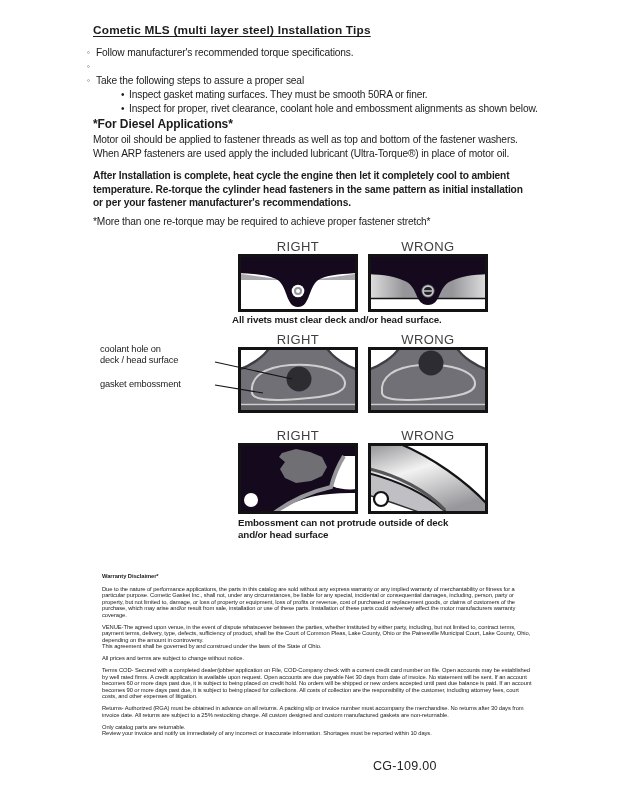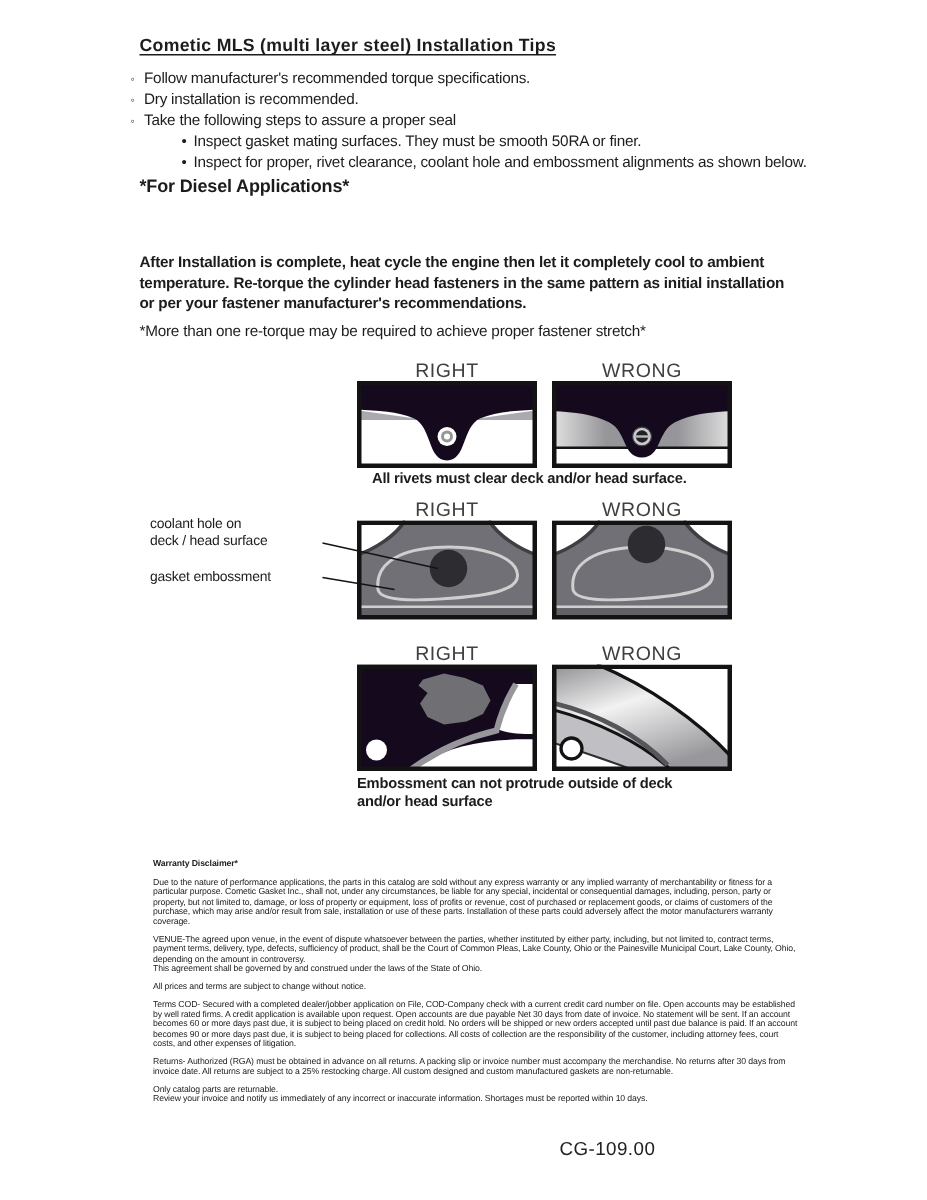--- a/index.html
+++ b/index.html
@@ -45,37 +45,38 @@
 
   <div class="abs title">Cometic MLS (multi layer steel) Installation Tips</div>
 
   <div class="abs tips">
     <div class="tip">
       <span class="mk">◦</span>
       <span>Follow manufacturer's recommended torque specifications.</span>
     </div>
     <div class="tip">
       <span class="mk">◦</span>
-      <span>Dry installation is recommended.</span>
     </div>
     <div class="tip">
       <span class="mk">◦</span>
       <span>Take the following steps to assure a proper seal</span>
     </div>
     <div class="tip sub">
       <span class="mk">•</span>
       <span>Inspect gasket mating surfaces.  They must be smooth 50RA or finer.</span>
     </div>
     <div class="tip sub">
       <span class="mk">•</span>
       <span>Inspect for proper, rivet clearance, coolant hole and embossment alignments as shown below.</span>
     </div>
   </div>
 
   <div class="abs h2">*For Diesel Applications*</div>
+  <div class="abs para p1">Motor oil should be applied to fastener threads as well as top and bottom of the fastener washers.
+When ARP fasteners are used apply the included lubricant (Ultra-Torque®) in place of motor oil.</div>
   <div class="abs para p2">After Installation is complete, heat cycle the engine then let it completely cool to ambient
 temperature. Re-torque the cylinder head fasteners in the same pattern as initial installation
 or per your fastener manufacturer's recommendations.</div>
   <div class="abs para p3">*More than one re-torque may be required to achieve proper fastener stretch*</div>
 
   <div class="abs dlabel" style="left:238px;top:239px">RIGHT</div>
   <div class="abs dlabel" style="left:368px;top:239px">WRONG</div>
 
   <svg class="dbox" style="left:238px;top:254px" width="120" height="58" viewBox="0 0 120 58">
     <rect x="0" y="0" width="120" height="58" fill="#ffffff"></rect>
@@ -100,21 +101,21 @@
     <rect x="0" y="0" width="120" height="58" fill="#ffffff"></rect>
     <rect x="0" y="20" width="120" height="25" fill="url(#g1)"></rect>
     <line x1="0" y1="44.5" x2="120" y2="44.5" stroke="#141414" stroke-width="1.6"></line>
     <path d="M0,0 H120 V20 C104,21 93,22 82,27.5 C70,33.5 73,51 60,51 C47,51 50,33.5 38,27.5 C27,22 16,21 0,20 Z" fill="#150a1d"></path>
     <circle cx="60" cy="37" r="6.3" fill="#cacace" stroke="#3b3b3f" stroke-width="0.8"></circle>
     <circle cx="60" cy="37" r="4.1" fill="#222226"></circle>
     <rect x="55" y="36.2" width="10" height="1.6" fill="#b9b9bd"></rect>
     <rect x="1.5" y="1.5" width="117" height="55" fill="none" stroke="#131313" stroke-width="3"></rect>
   </svg>
 
-  <div class="abs caption" style="left:248px;top:314px">All rivets must clear deck and/or head surface.</div>
+  <div class="abs caption" style="left:232px;top:314px">All rivets must clear deck and/or head surface.</div>
 
   <div class="abs dlabel" style="left:238px;top:332px">RIGHT</div>
   <div class="abs dlabel" style="left:368px;top:332px">WRONG</div>
 
   <div class="abs sidelabel" style="left:100px;top:344px">coolant hole on
 deck / head surface</div>
   <div class="abs sidelabel" style="left:100px;top:379px">gasket embossment</div>
 
   <svg class="dbox" style="left:238px;top:347px" width="120" height="66" viewBox="0 0 120 66">
     <rect x="0" y="0" width="120" height="66" fill="#717076"></rect>

